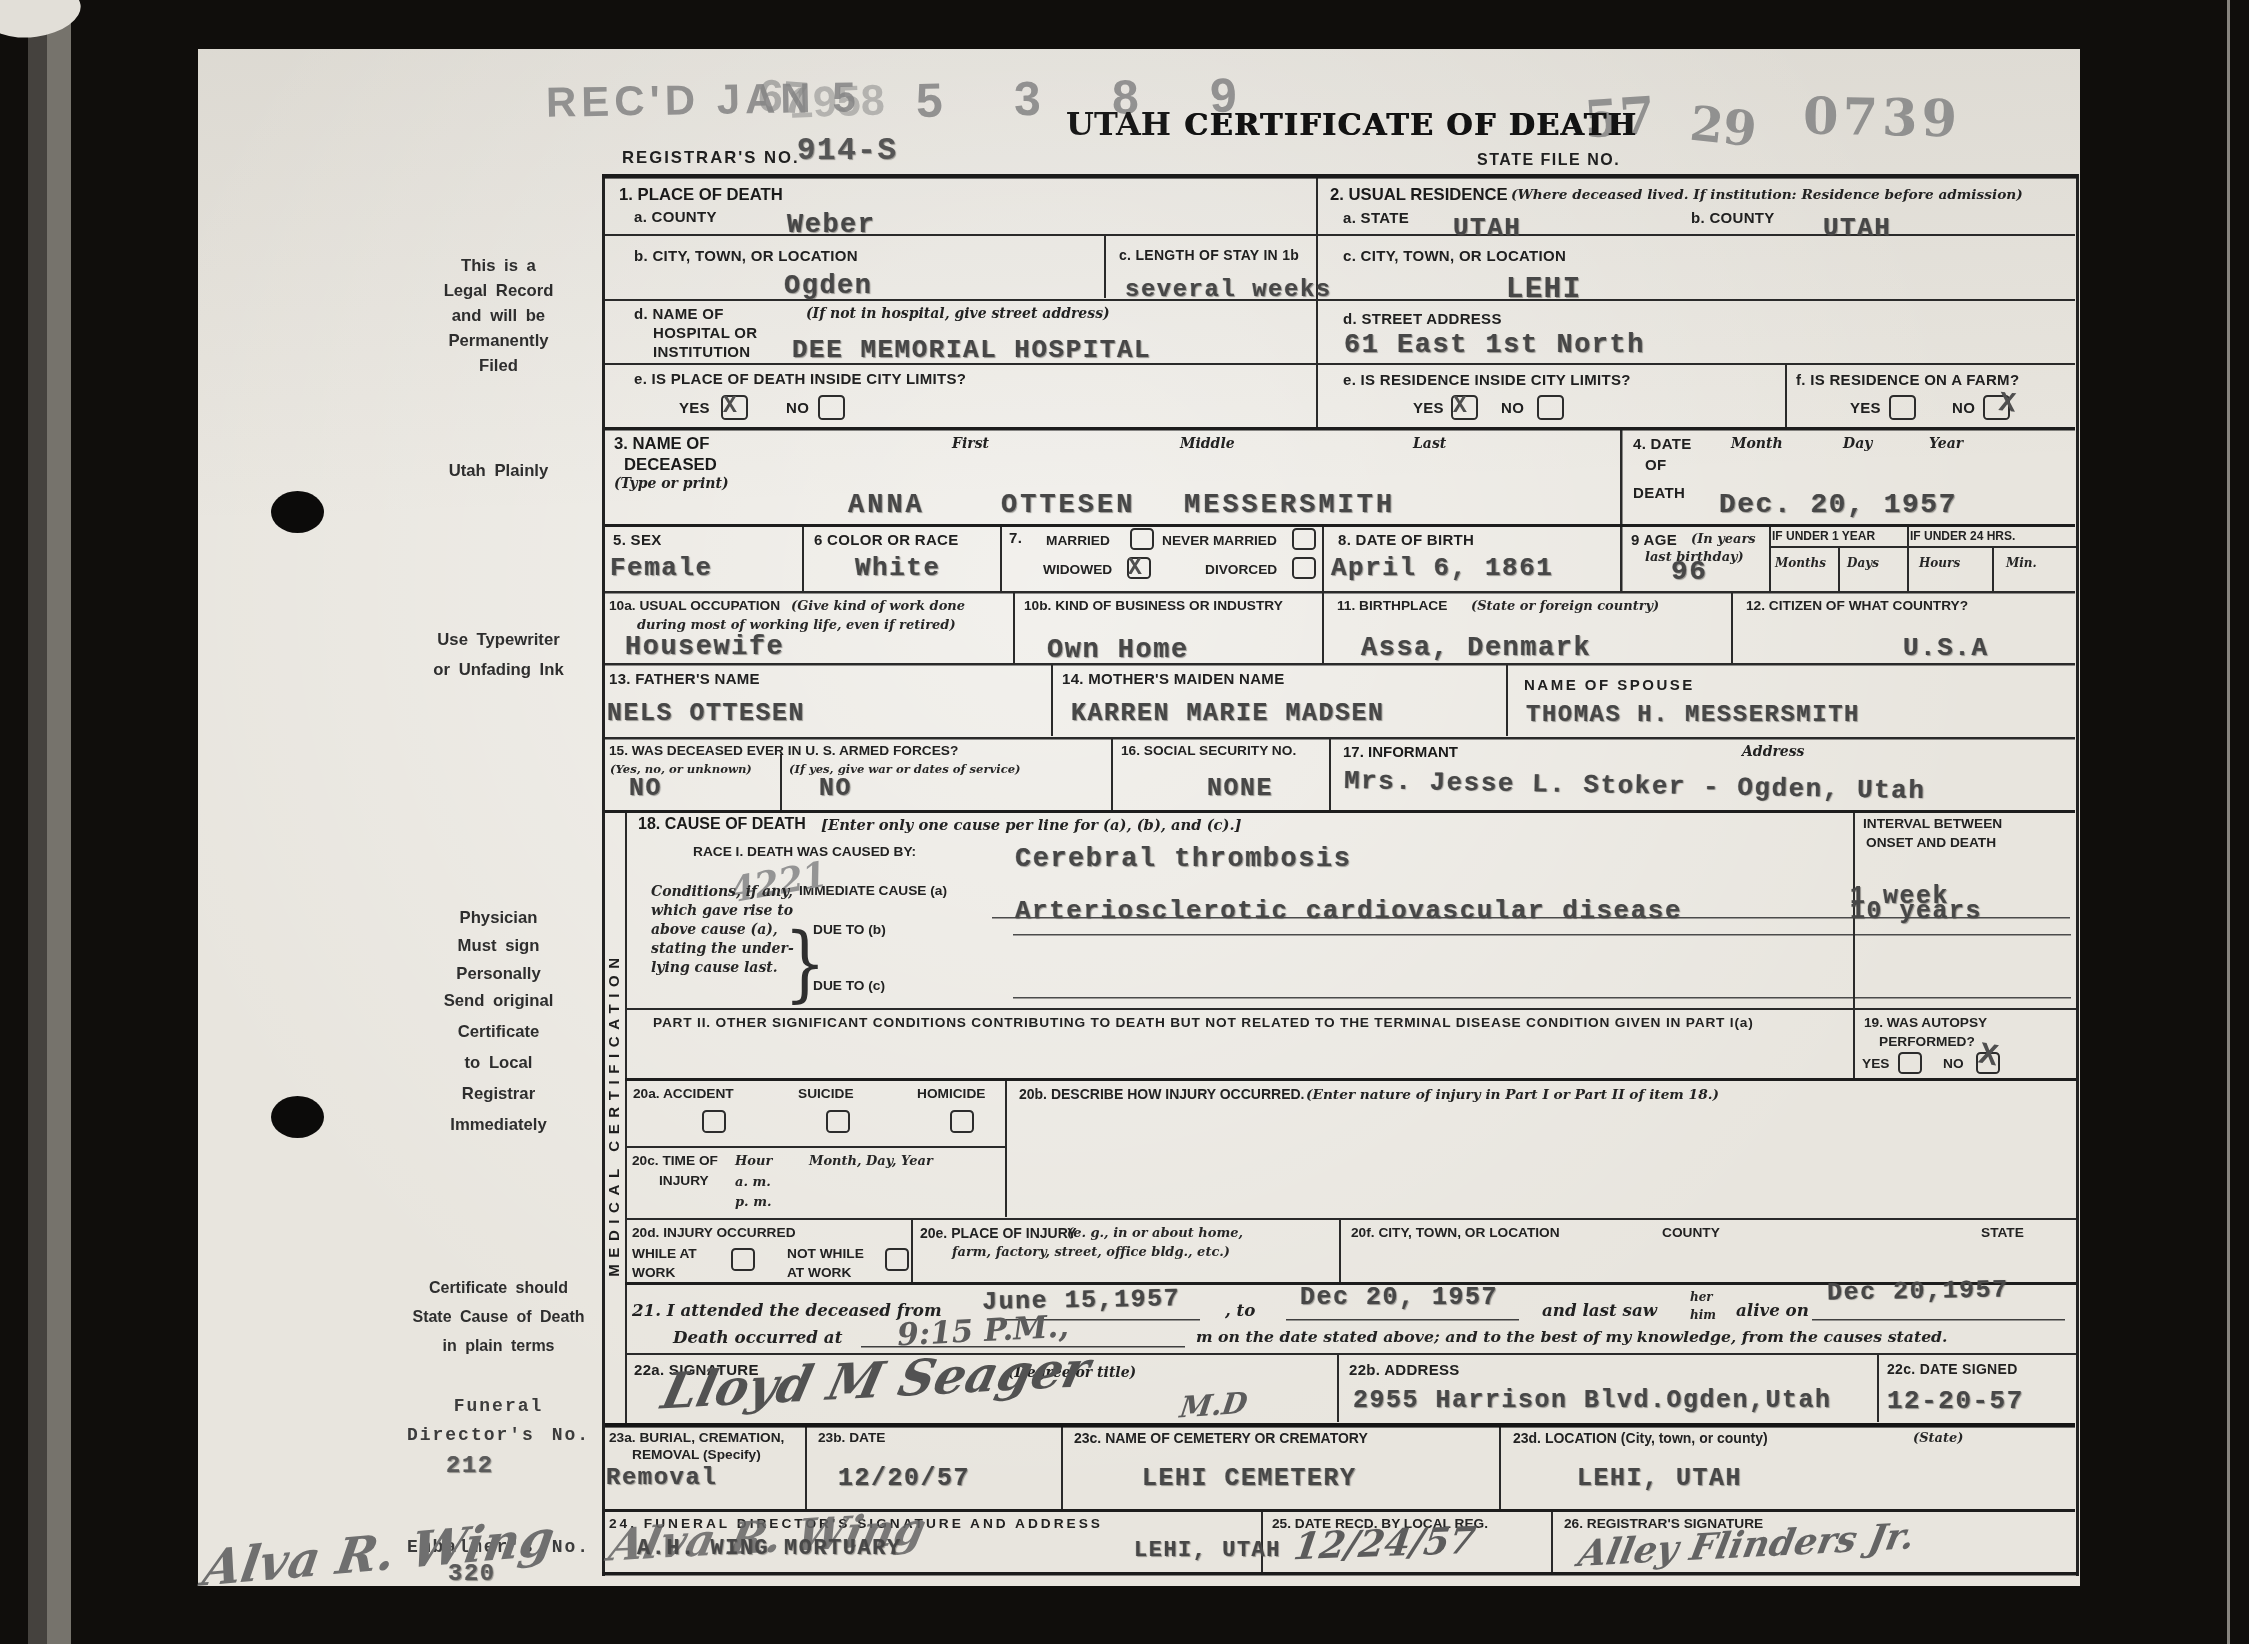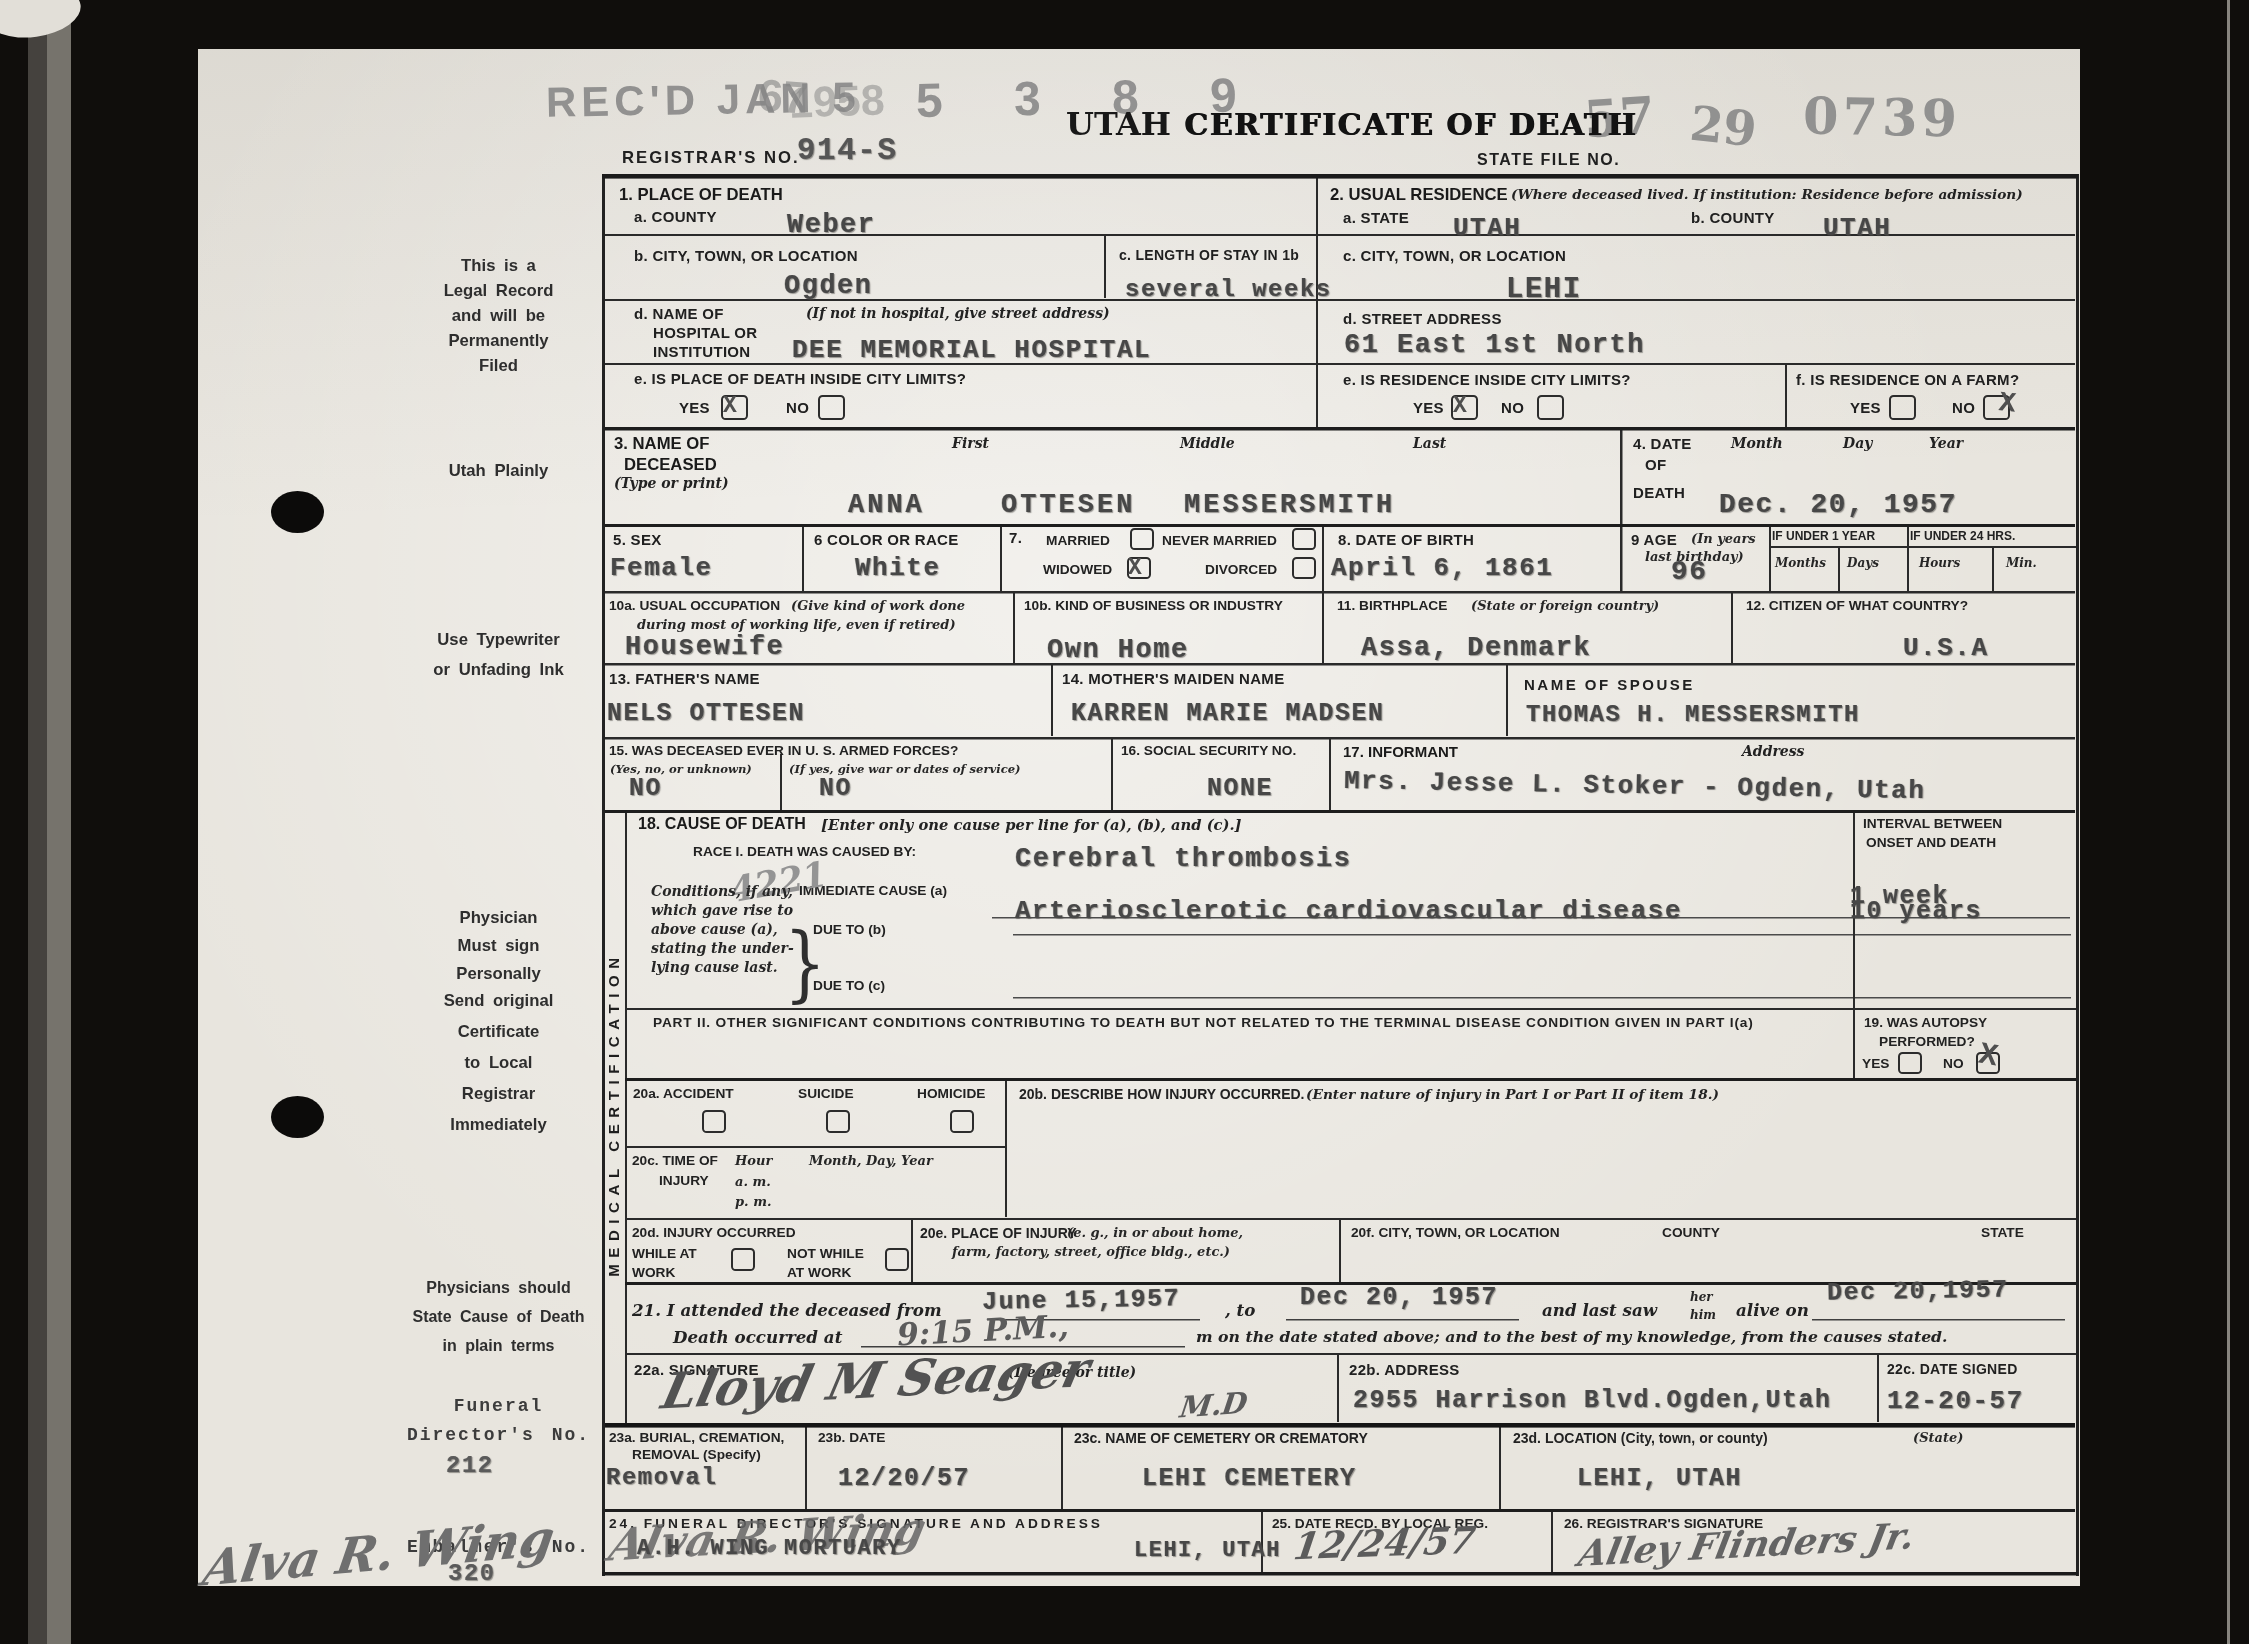--- a/index.html
+++ b/index.html
@@ -145,21 +145,21 @@
       <div>Personally</div>
     </div>
   <div class="mnote" style="top:985px;line-height:31px;">
       <div>Send original</div>
       <div>Certificate</div>
       <div>to Local</div>
       <div>Registrar</div>
       <div>Immediately</div>
     </div>
   <div class="mnote" style="top:1273px;line-height:29px;font-size:16px;">
-      <div>Physicians should</div>
+      <div>Certificate should</div>
       <div>State Cause of Death</div>
       <div>in plain terms</div>
     </div>
   <div class="mnote mtyped" style="top:1392px;line-height:29px;font-size:18px;letter-spacing:2px;">
       <div>Funeral</div>
       <div>Director's No.</div>
     </div>
   <div class="abs typed" style="left:446px;top:1452px;font-size:24px;color:#5a5a5a;">212</div>
   <div class="mnote mtyped" style="top:1535px;font-size:18px;letter-spacing:2px;">
       <div>Embalmer's No.</div>

